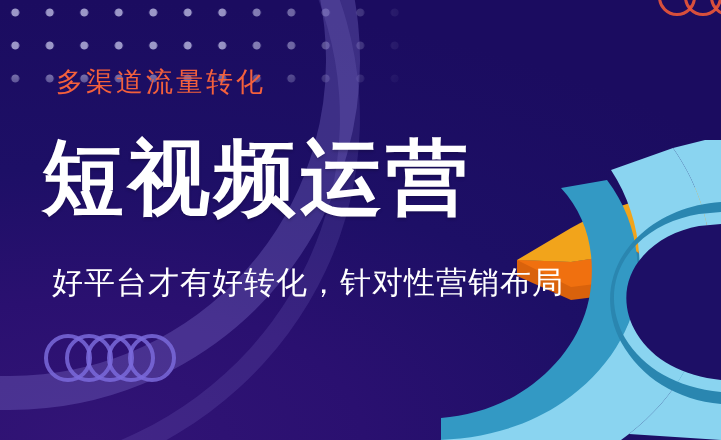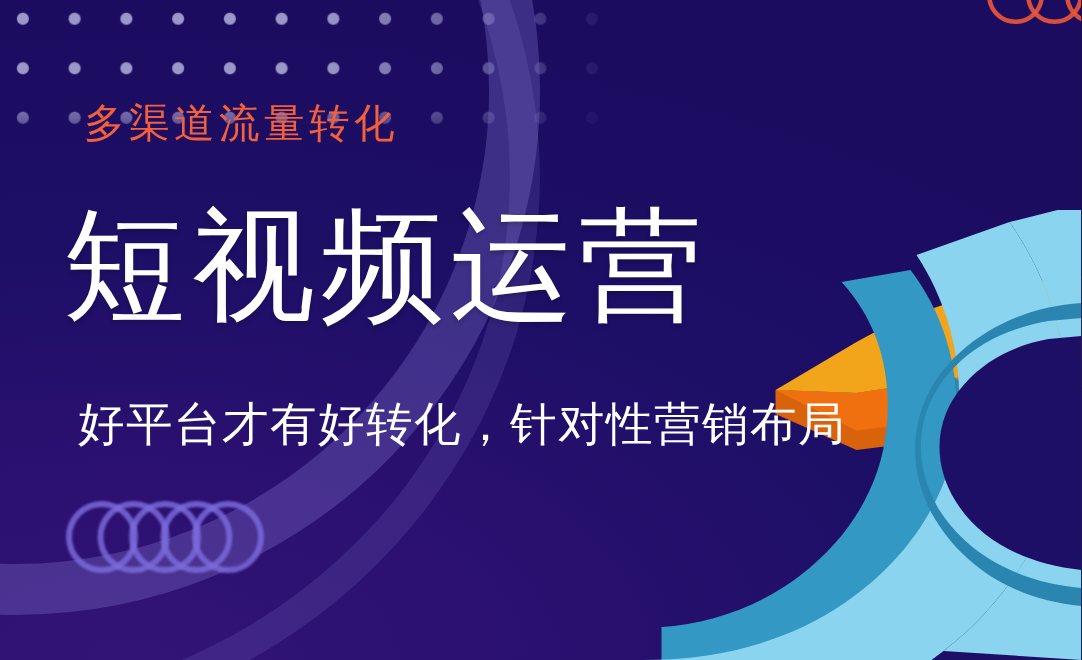--- a/index.html
+++ b/index.html
@@ -111,21 +111,21 @@
     font-weight:400;
     letter-spacing:3px;
     color:#f4603c;
     white-space:nowrap;
   }
   #headline {
     position:absolute;
     left:42px; top:135px;
     font-family:"Liberation Sans","DejaVu Sans",sans-serif;
     font-size:82px;
-    font-weight:normal;
+    font-weight:bold;
     letter-spacing:4px;
     color:#ffffff;
     line-height:1.05;
     white-space:nowrap;
     text-shadow:0 2px 3px rgba(0,0,0,0.18);
   }
   #subline {
     position:absolute;
     left:52px; top:262px;
     font-family:"Liberation Serif","DejaVu Serif",serif;

